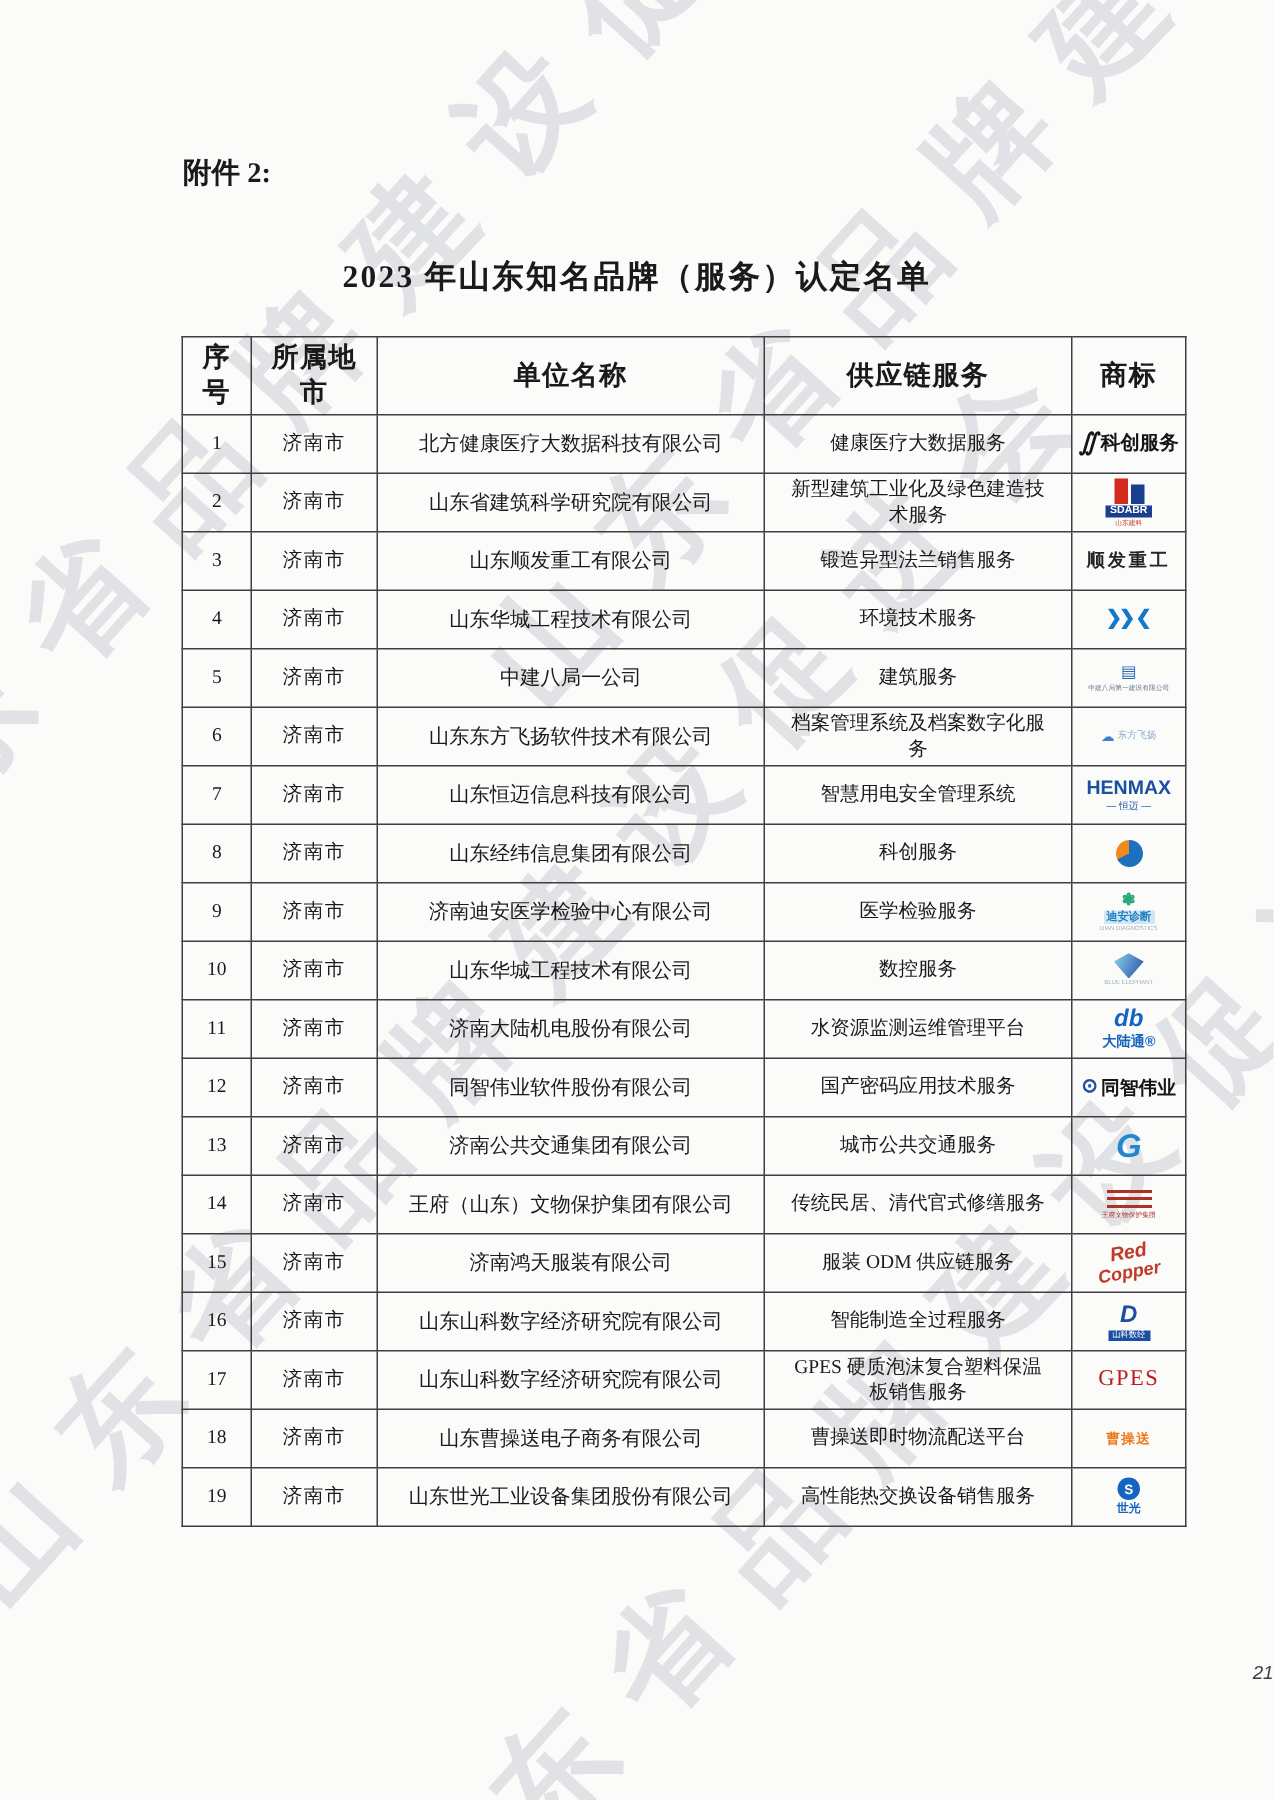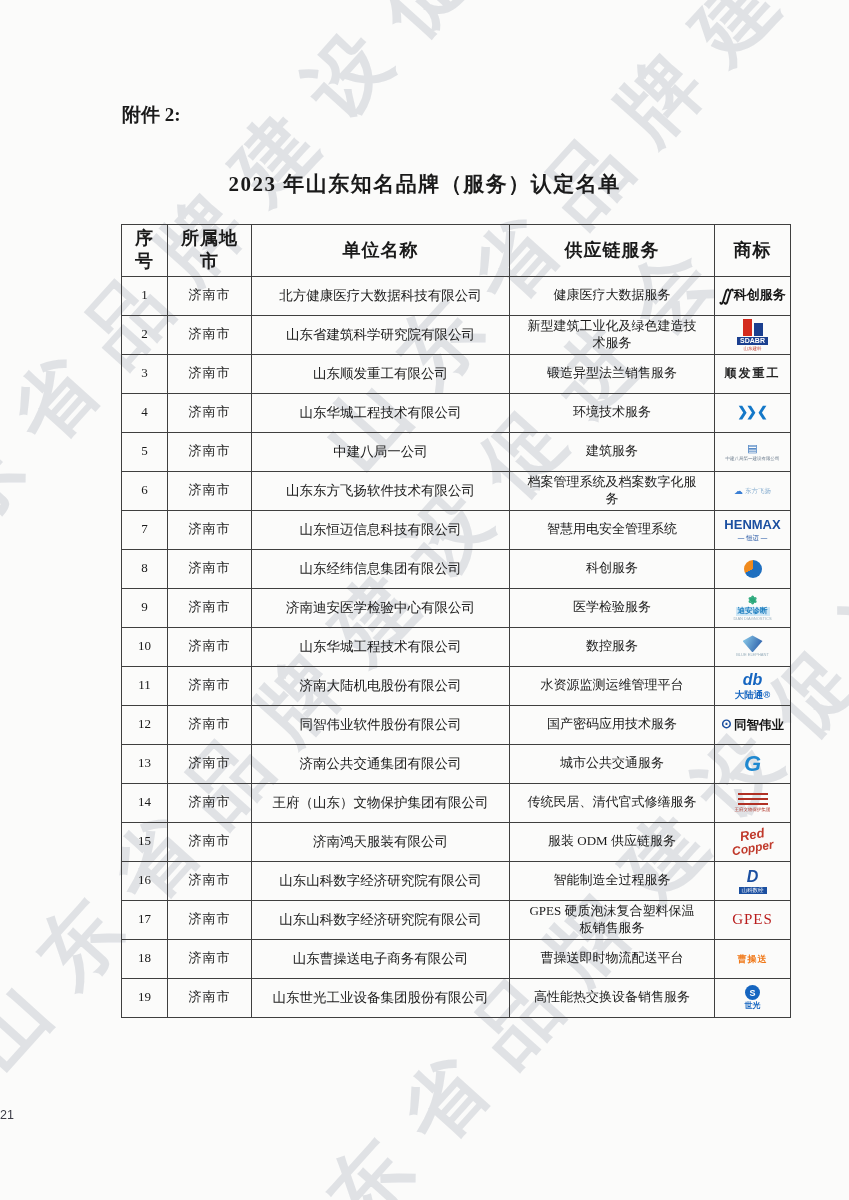--- a/index.html
+++ b/index.html
@@ -34,22 +34,22 @@
   td.c-no{font-size:13px;}
   td.c-city{font-size:13px;letter-spacing:1px;}
   td.c-company{font-size:13.5px;height:34px;}
   td.c-product{font-size:13px;padding:2px 13px;}
   td.c-mark{padding:1px 2px;}
   .logo-box{display:flex;flex-direction:column;align-items:center;justify-content:center;gap:1px;}
   .logo-line{display:flex;align-items:center;justify-content:center;gap:2px;}
   .logo-line span{line-height:1.15;}
   .lg-shape{display:inline-block;flex:0 0 auto;}
   .page-number{
-    position:absolute;left:0;right:0;top:1108px;text-align:left;
-    font-size:12.5px;color:#3c3c46;font-family:"Liberation Sans", sans-serif;
+    position:absolute;left:0;right:0;top:1108px;text-align:right;
+    font-size:12.5px;color:#3c3c46;font-family:"Liberation Sans", sans-serif;font-style:italic;
   }
 </style>
 </head>
 <body>
 
 <div class="wm-layer">
     <div class="wm-band" style="left: -160px; top: 560px; transform: rotate(-48deg);">山东省品牌建设促进会</div>
     <div class="wm-band" style="left: -60px; top: 1020px; transform: rotate(-48deg);">山东省品牌建设促进会</div>
     <div class="wm-band" style="left: 230px; top: 1260px; transform: rotate(-48deg);">山东省品牌建设促进会</div>
     <div class="wm-band" style="left: 300px; top: 420px; transform: rotate(-48deg);">山东省品牌建设促进会</div>

